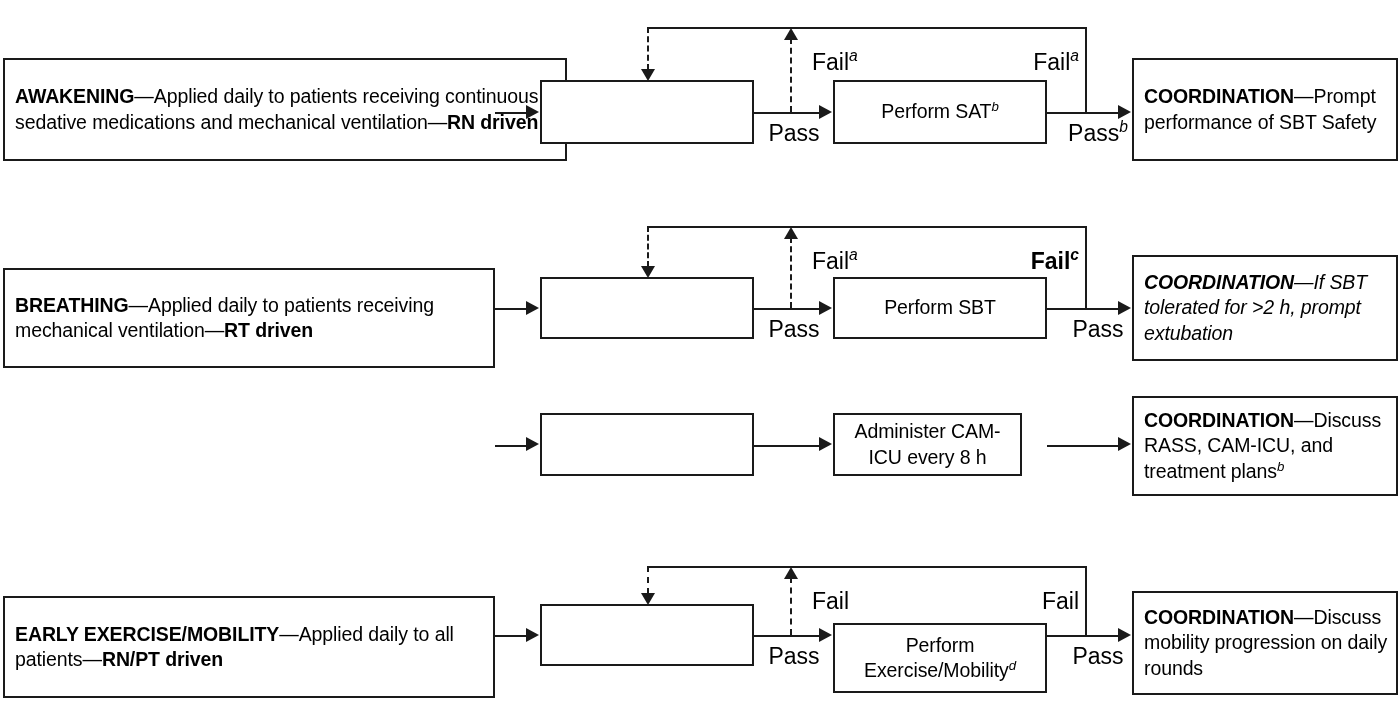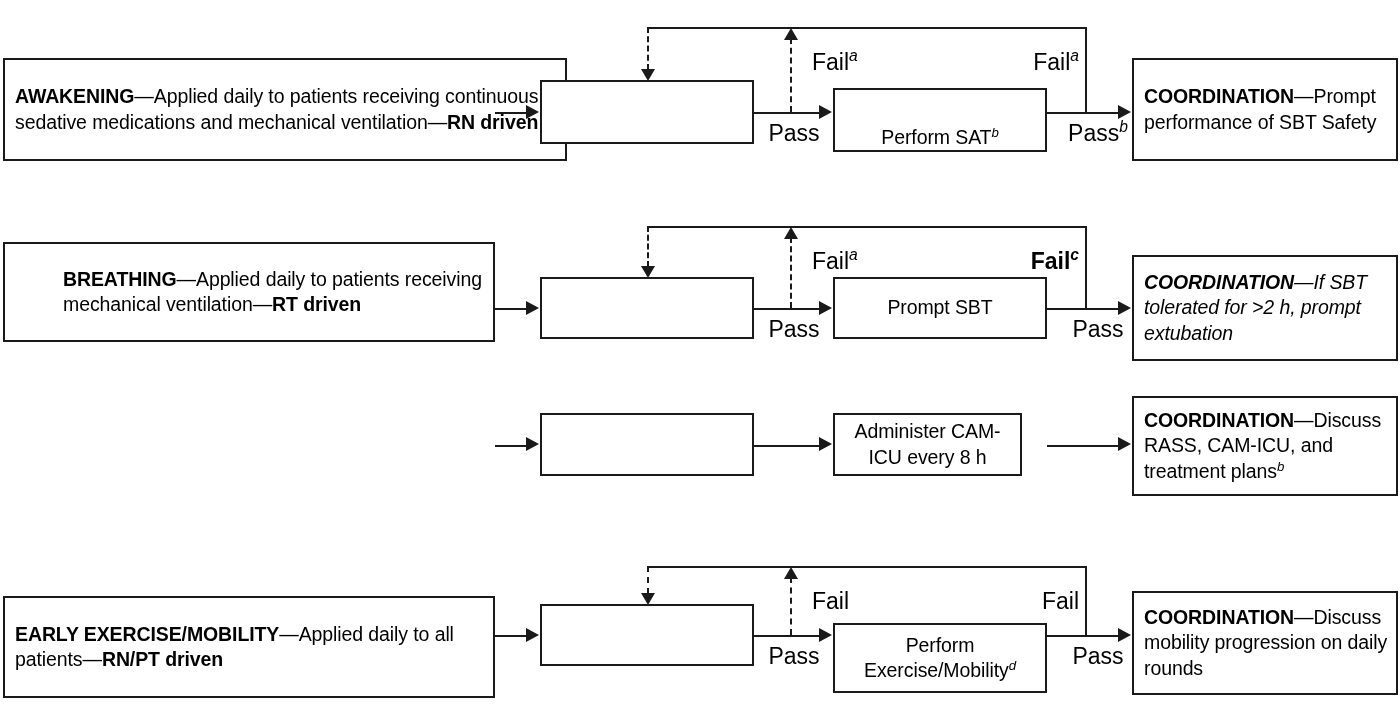--- a/index.html
+++ b/index.html
@@ -118,51 +118,51 @@
     <div class="box desc leftal" style="left: 3px; top: 58px; width: 564px; height: 103px; justify-content: center;">
       <div class="txt"><b>AWAKENING</b>—Applied daily to patients receiving continuous sedative medications and mechanical ventilation—<b>RN driven</b></div>
     </div>
     <div class="hline" style="left: 495px; top: 112px; width: 31px;"></div>
     <div class="arr right" style="left: 526px; top: 104.5px;"></div>
     <div class="box center" style="left: 540px; top: 80px; width: 214px; height: 64px;">
       <div class="txt"></div>
     </div>
     <div class="hline" style="left: 754px; top: 112px; width: 65px;"></div>
     <div class="arr right" style="left: 819px; top: 104.5px;"></div>
-    <div class="box center" style="left: 833px; top: 88px; width: 214px; height: 64px; align-items: flex-end;">
+    <div class="box center" style="left: 833px; top: 80px; width: 214px; height: 64px;">
       <div class="txt">Perform SAT<sup>b</sup></div>
     </div>
     <div class="hline" style="left: 1047px; top: 112px; width: 71px;"></div>
     <div class="arr right" style="left: 1118px; top: 104.5px;"></div>
     <div class="box desc leftal" style="left: 1132px; top: 58px; width: 266px; height: 103px;">
       <div class="txt"><b>COORDINATION</b>—Prompt performance of SBT Safety</div>
     </div>
     <div class="hline" style="left: 647px; top: 27px; width: 440px;"></div>
     <div class="lbl c" style="left: 790px; top: -1px;"></div>
     <div class="vline dash" style="left: 647px; top: 27px; height: 43px;"></div>
     <div class="arr down" style="left: 641px; top: 69px;"></div>
     <div class="vline dash" style="left: 790px; top: 38px; height: 74px;"></div>
     <div class="arr up" style="left: 784px; top: 28px;"></div>
     <div class="vline" style="left: 1085px; top: 27px; height: 85px;"></div>
     <div class="lbl c" style="left: 794px; top: 121px;">Pass</div>
     <div class="lbl" style="left: 812px; top: 50px;">Fail<sup>a</sup></div>
     <div class="lbl c" style="left: 1098px; top: 121px;">Pass<sup>b</sup></div>
     <div class="lbl r" style="left: 1079px; top: 50px;">Fail<sup>a</sup></div>
-    <div class="box desc leftal" style="left: 3px; top: 242px; width: 492px; height: 100px; padding-left: 48px;">
+    <div class="box desc leftal" style="left: 3px; top: 268px; width: 492px; height: 100px;">
       <div class="txt"><b>BREATHING</b>—Applied daily to patients receiving mechanical ventilation—<b>RT driven</b></div>
     </div>
     <div class="hline" style="left: 495px; top: 308px; width: 31px;"></div>
     <div class="arr right" style="left: 526px; top: 300.5px;"></div>
     <div class="box center" style="left: 540px; top: 277px; width: 214px; height: 62px;">
       <div class="txt"></div>
     </div>
     <div class="hline" style="left: 754px; top: 308px; width: 65px;"></div>
     <div class="arr right" style="left: 819px; top: 300.5px;"></div>
     <div class="box center" style="left: 833px; top: 277px; width: 214px; height: 62px;">
-      <div class="txt">Prompt SBT</div>
+      <div class="txt">Perform SBT</div>
     </div>
     <div class="hline" style="left: 1047px; top: 308px; width: 71px;"></div>
     <div class="arr right" style="left: 1118px; top: 300.5px;"></div>
     <div class="box desc leftal" style="left: 1132px; top: 255px; width: 266px; height: 106px; font-style: italic;">
       <div class="txt"><b>COORDINATION</b>—If SBT tolerated for &gt;2 h, prompt extubation</div>
     </div>
     <div class="hline" style="left: 647px; top: 226px; width: 440px;"></div>
     <div class="lbl c" style="left: 790px; top: 198px;"></div>
     <div class="vline dash" style="left: 647px; top: 226px; height: 41px;"></div>
     <div class="arr down" style="left: 641px; top: 266px;"></div>

